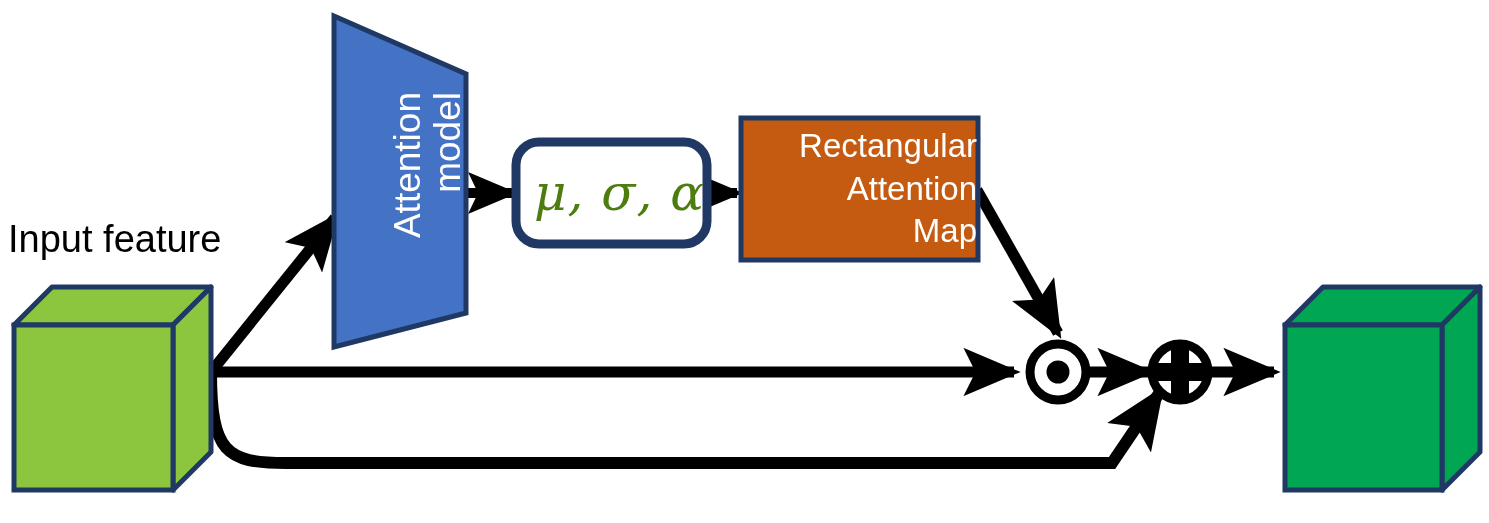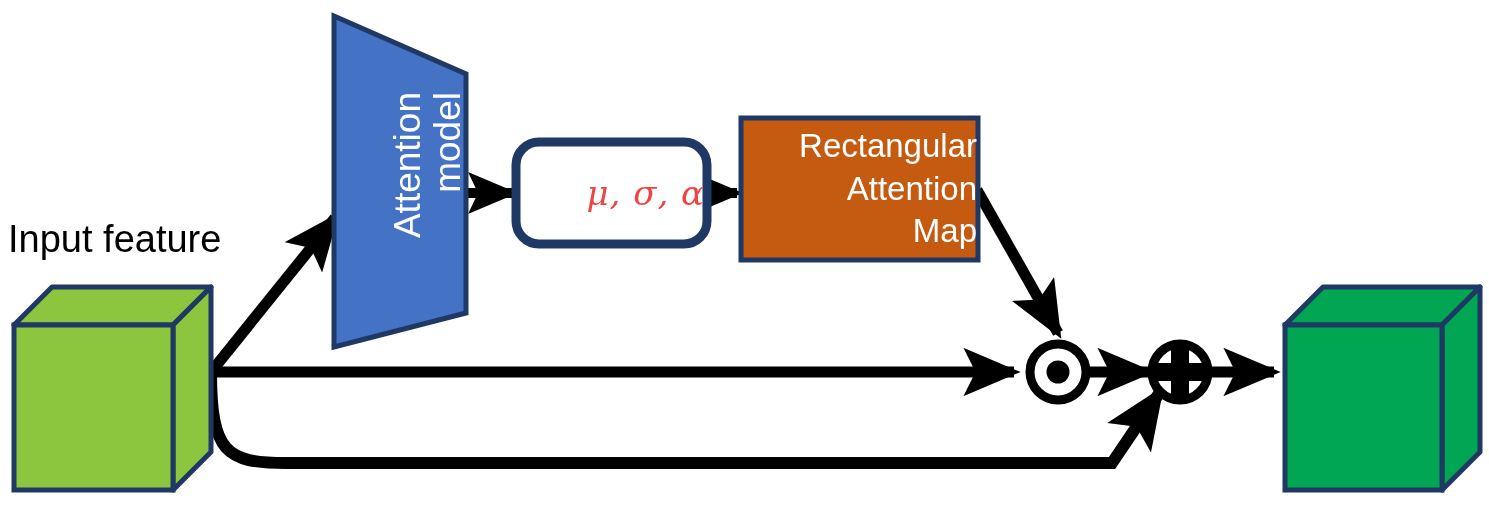--- a/index.html
+++ b/index.html
@@ -63,24 +63,24 @@
     color: #ffffff;
     font-size: 33px;
     line-height: 1.30;
     text-align: center;
   }
   #params-text {
     left: 517px;
     top: 143px;
     width: 188px;
     height: 100px;
-    color: #ef4444;
+    color: #4d7c0f;
     font-family: "DejaVu Serif", serif;
     font-style: italic;
-    font-size: 34px;
+    font-size: 50px;
     line-height: 1;
     letter-spacing: 1px;
   }
 </style>
 </head>
 <body>
 
 <div id="diagram-root">
 
   <svg id="diagram-svg" viewBox="0 0 1489 523" xmlns="http://www.w3.org/2000/svg">

